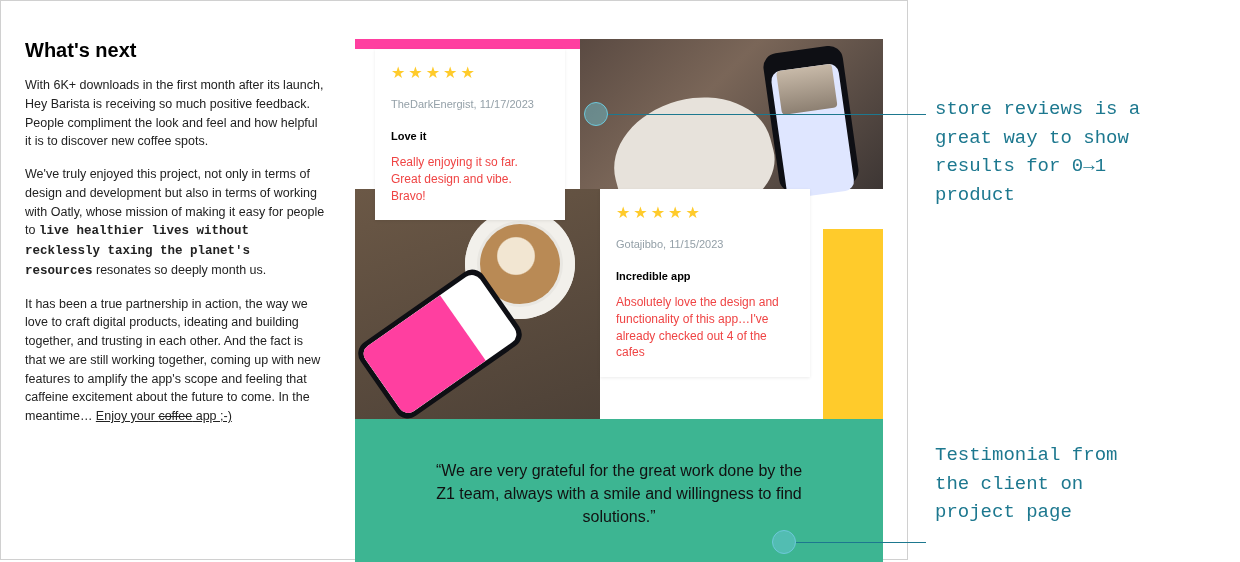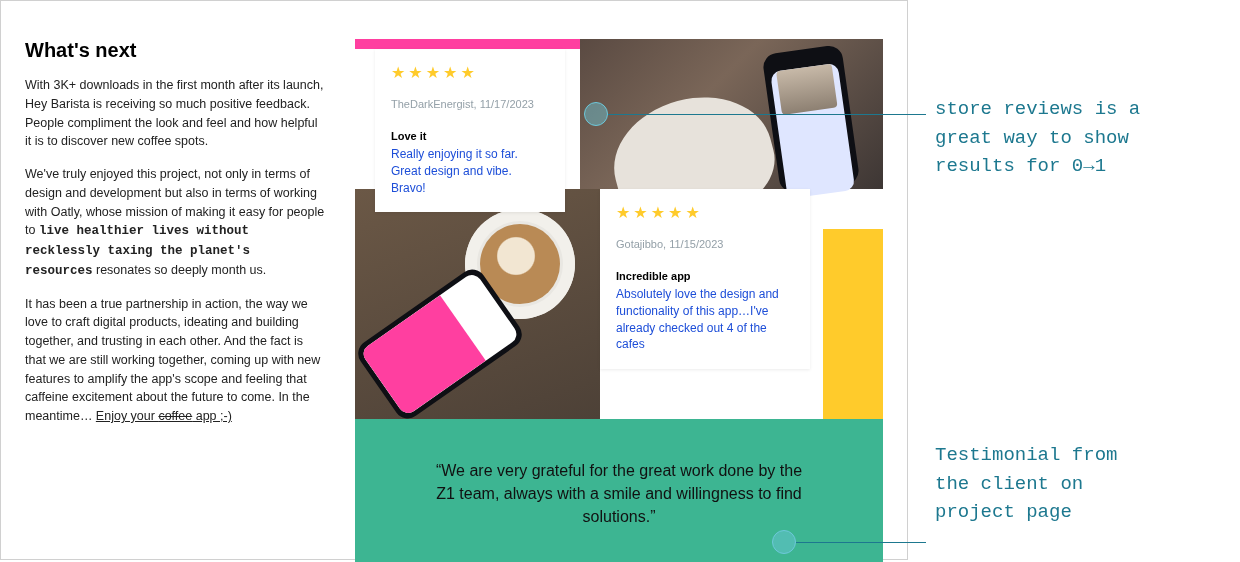--- a/index.html
+++ b/index.html
@@ -183,21 +183,21 @@
     background: #fff;
     padding: 14px 16px 16px;
     width: 190px;
     box-shadow: 0 1px 3px rgba(0,0,0,.08);
   }
   .card1 { left: 20px; top: 10px; }
   .card2 { left: 245px; top: 150px; width: 210px; }
   .stars { color: #ffcb2b; font-size: 16px; letter-spacing: 3px; }
   .meta  { font-size: 11px; color: #94a0a8; margin-top: 16px; }
   .review-title { font-size: 11px; font-weight: 700; margin-top: 20px; }
-  .review-body  { font-size: 12px; line-height:1.4; color:#1d4ed8; margin-top:4px; }
+  .review-body  { font-size: 12px; line-height:1.4; color:#ef4444; margin-top:12px; }
 
   
   .annotation {
     position: absolute;
     font-family: "Courier New", ui-monospace, monospace;
     font-size: 19px;
     color: #1d788f;
     line-height: 1.5;
     width: 300px;
   }
@@ -220,21 +220,21 @@
 </style>
 </head>
 <body>
 
 <div class="page-frame">
 
 
   <div class="main">
     <div class="left-col">
       <h2>What's next</h2>
-      <p>With 3K+ downloads in the first month after its launch, Hey Barista is receiving so much positive feedback. People compliment the look and feel and how helpful it is to discover new coffee spots.</p>
+      <p>With 6K+ downloads in the first month after its launch, Hey Barista is receiving so much positive feedback. People compliment the look and feel and how helpful it is to discover new coffee spots.</p>
       <p>
         <span>We've truly enjoyed this project, not only in terms of design and development but also in terms of working with Oatly, whose mission of making it easy for people to </span><span class="bold">live healthier lives without recklessly taxing the planet's resources</span><span> resonates so deeply month us.</span>
       </p>
       <p>
         <span>It has been a true partnership in action, the way we love to craft digital products, ideating and building together, and trusting in each other. And the fact is that we are still working together, coming up with new features to amplify the app's scope and feeling that caffeine excitement about the future to come. In the meantime… </span><span class="underline"><span>Enjoy your </span><span class="strike">coffee</span><span> app ;-)</span></span>
       </p>
     </div>
 
     <div class="right-col">
       <div class="pink-bar"></div>
@@ -273,20 +273,21 @@
     </div>
   </div>
 </div>
 
 <div class="anno-dot dot1"></div>
 <div class="anno-line line1"></div>
 <div class="annotation anno1">
   <div>store reviews is a</div>
   <div>great way to show</div>
   <div>results for 0→1</div>
+  <div>product</div>
 </div>
 
 <div class="anno-dot dot2"></div>
 <div class="anno-line line2"></div>
 <div class="annotation anno2">
   <div>Testimonial from</div>
   <div>the client on</div>
   <div>project page</div>
 </div>
 

